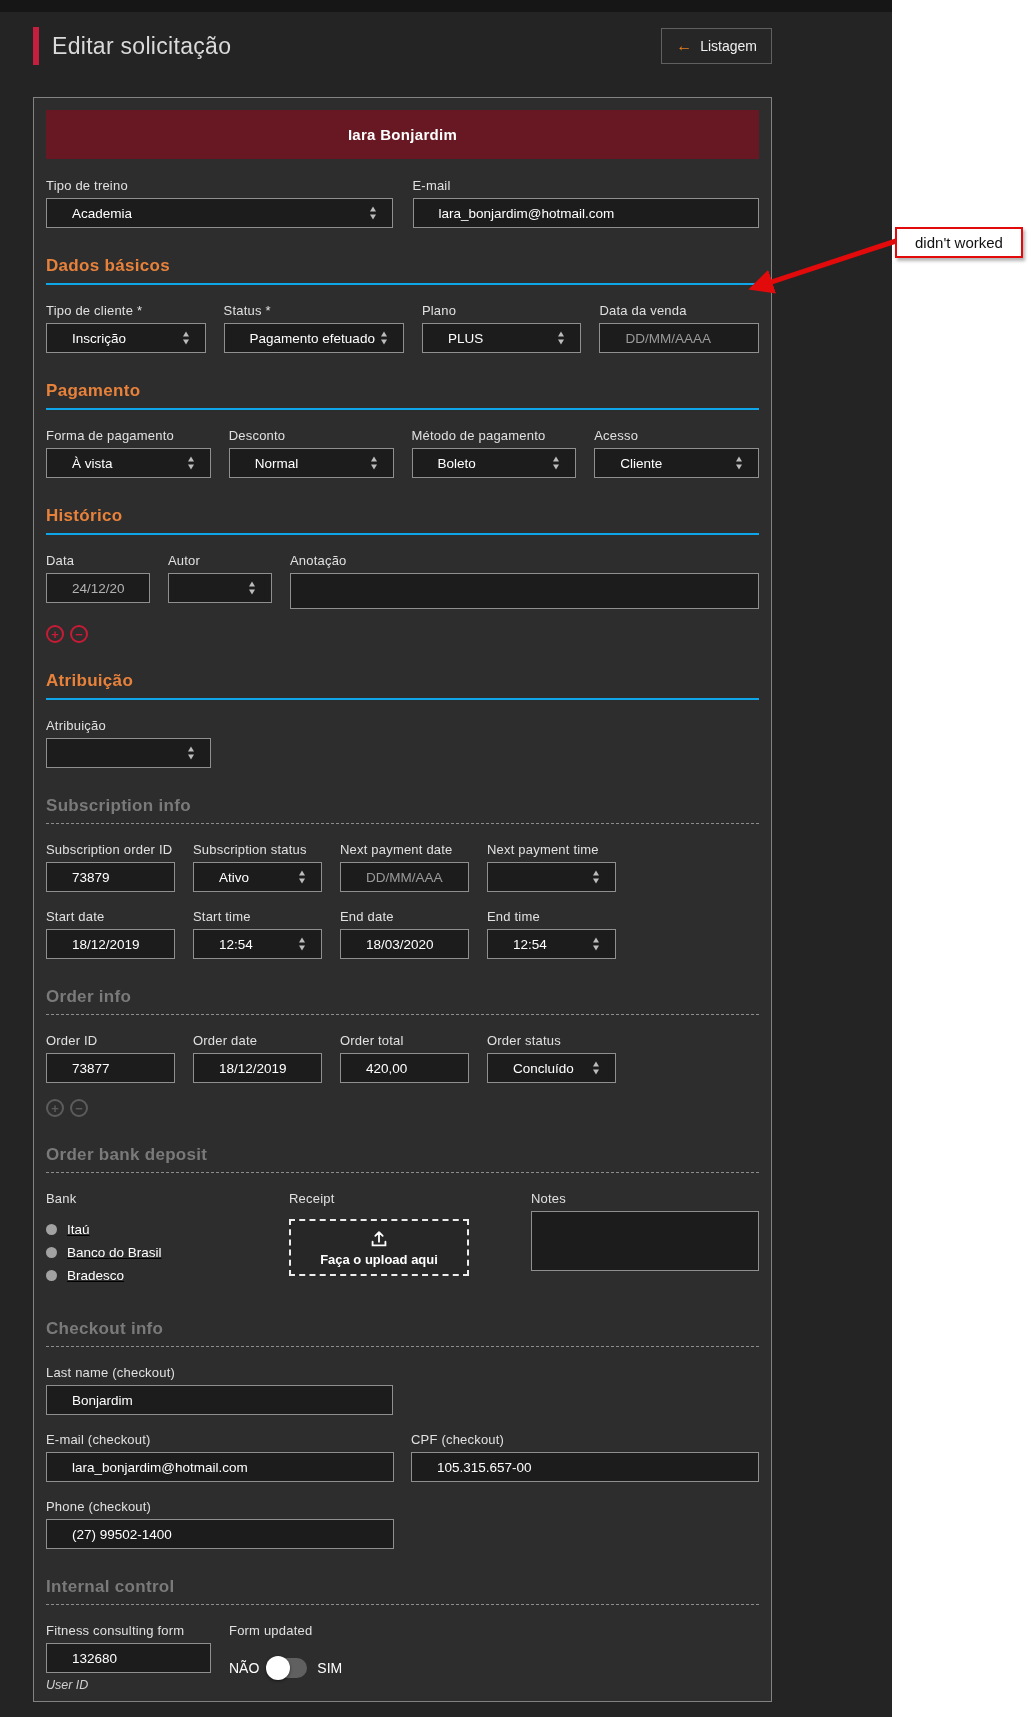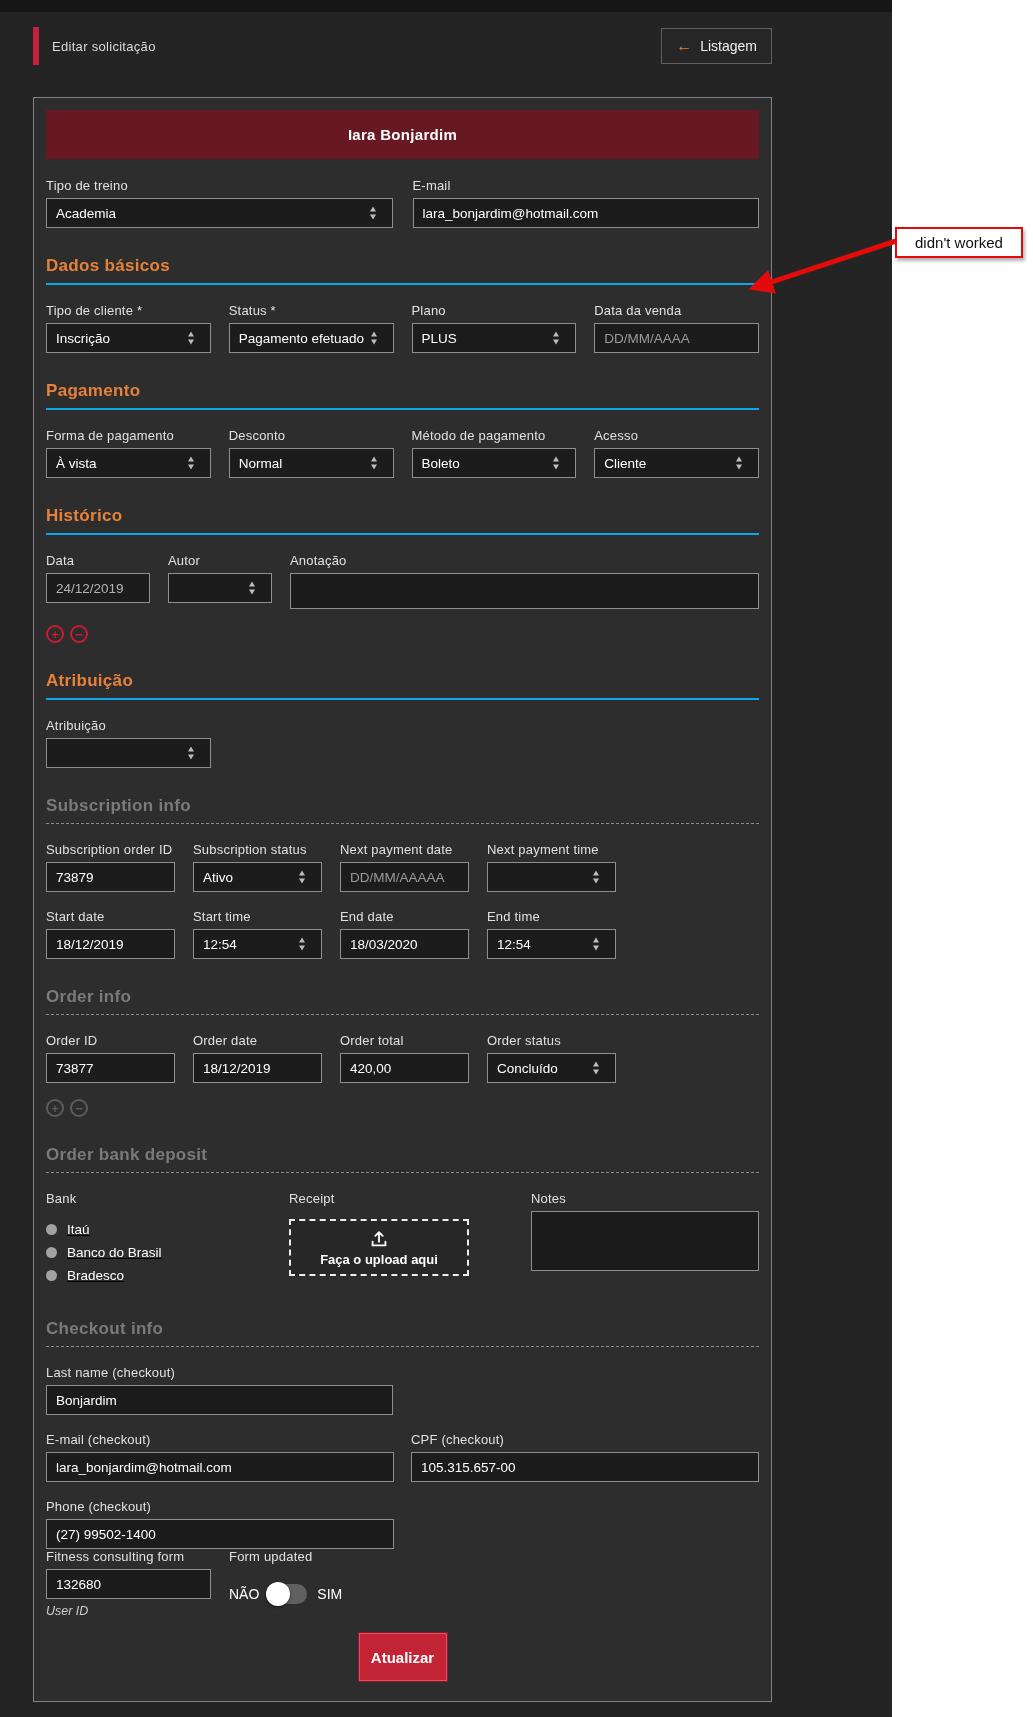--- a/index.html
+++ b/index.html
@@ -17,21 +17,21 @@
     background:#242424;
   }
   .topstrip { height:12px; background:#161616; }
 
   
   .header {
     margin:12px 0 0 33px; width:739px; height:44px;
     display:flex; align-items:center;
   }
   .accent-bar { width:6px; height:38px; background:#c51f3f; }
-  .page-title { margin-left:13px; font-size:13px; font-stretch:condensed; color:#dadada; letter-spacing:.3px; }
+  .page-title { margin-left:13px; font-size:23px; font-stretch:condensed; color:#dadada; letter-spacing:.3px; }
   .listagem {
     margin-left:auto; height:36px; min-width:101px; padding:0 14px;
     background:#262626; border:1px solid #606060;
     color:#efefef; font-size:14px; font-stretch:condensed;
     display:flex; align-items:center; justify-content:center; gap:8px; cursor:pointer;
   }
   .listagem .arr { color:#e87f22; font-size:16px; line-height:1; }
 
   
   .panel {
@@ -63,21 +63,21 @@
   .gridB { display:grid; grid-template-columns:225px 224px 1fr; gap:18px; }
   .gridI { display:grid; grid-template-columns:165px auto; gap:18px; justify-content:start; }
 
   .field label {
     display:block; font-size:13px; color:#e0e0e0; margin-bottom:5px;
     font-stretch:condensed; letter-spacing:.2px;
   }
   .control {
     height:30px; width:100%;
     background:#1c1c1c; border:1px solid #8f8f8f;
-    color:#fff; font-size:13.5px; padding:0 9px;
+    color:#fff; font-size:13.5px; padding:0 25px;
     font-family:"Liberation Sans", sans-serif;
   }
   input.control::placeholder { color:#9a9a9a; opacity:1; }
   input.control.muted { color:#b3b3b3; }
   textarea.control { resize:none; padding-top:5px; }
   textarea.h36 { height:36px; }
   textarea.h60 { height:60px; }
 
   .select { position:relative; display:flex; align-items:center; padding-right:28px; cursor:pointer; }
   .select .val { white-space:nowrap; overflow:hidden; }
@@ -396,20 +396,21 @@
       <div class="field">
         <label>CPF (checkout)</label>
         <input class="control" value="105.315.657-00" style="">
       </div>
       <div class="field">
         <label>Phone (checkout)</label>
         <input class="control" value="(27) 99502-1400" style="">
       </div>
     </div>
 
+    <h2 class="sec gray">Internal control</h2>
     <div class="gridI">
       <div class="field">
         <label>Fitness consulting form</label>
         <input class="control" value="132680" style="">
         <div class="help">User ID</div>
       </div>
       <div class="field">
         <label>Form updated</label>
         <div class="toggle-row">
           <span class="t-lbl">NÃO</span>

